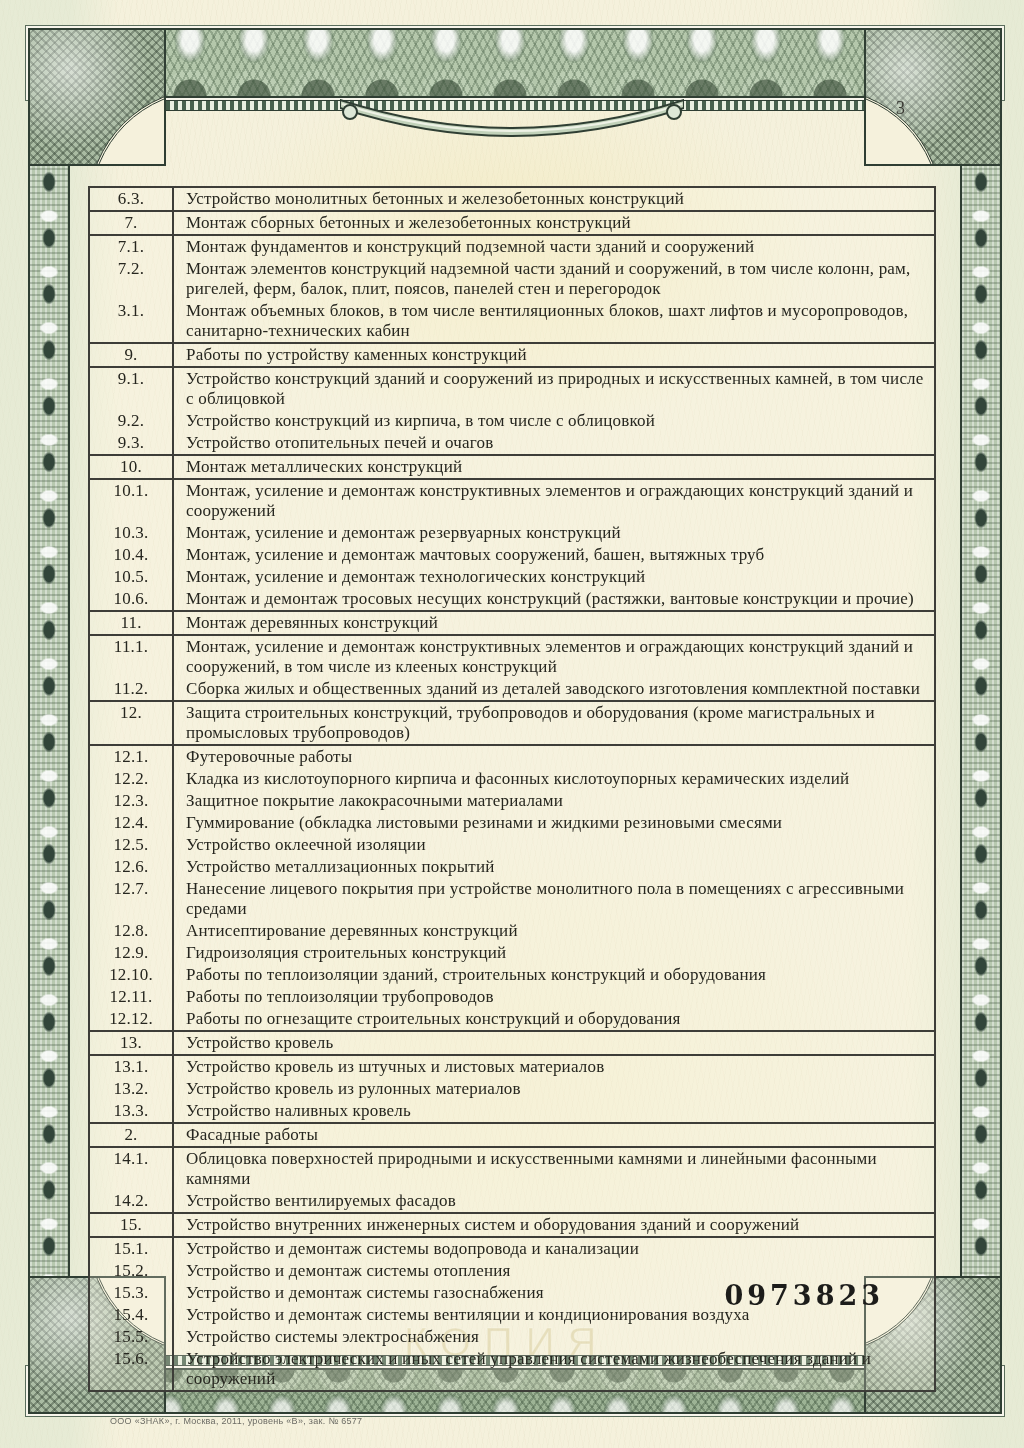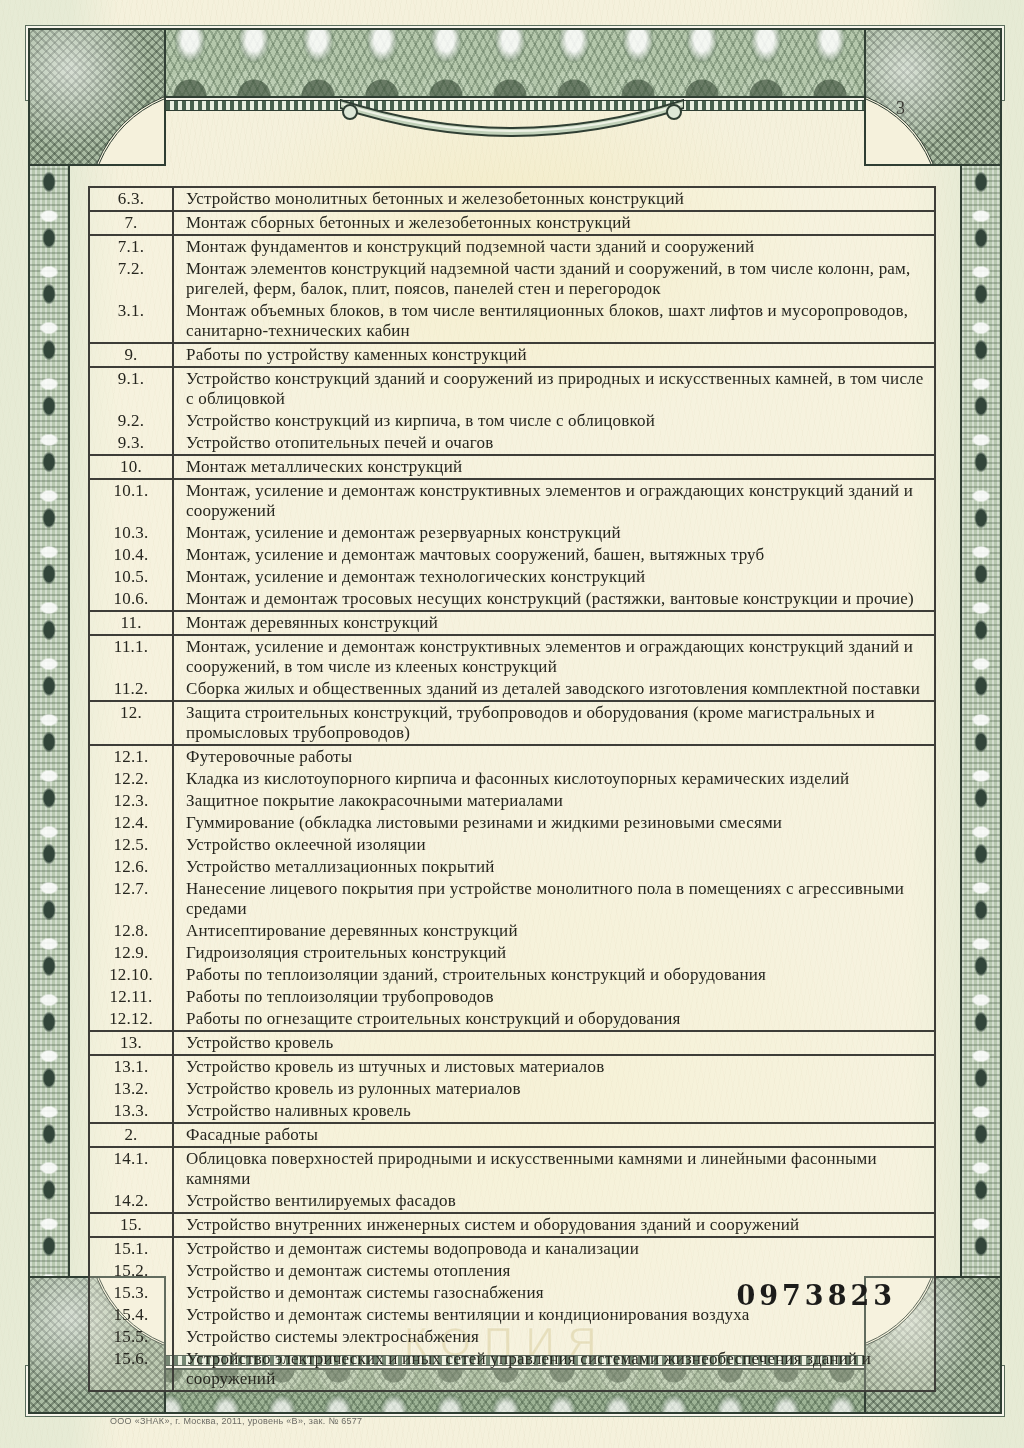--- a/index.html
+++ b/index.html
@@ -88,21 +88,21 @@
     font-size:17px;line-height:20px;color:#26261f;letter-spacing:.2px;
   }
   .trow{display:flex;}
   .trow.bt{border-top:2px solid #3d3d38;}
   .trow .num{
     width:84px;flex:0 0 84px;border-right:2px solid #3d3d38;box-sizing:border-box;
     text-align:center;padding:1px 2px;
   }
   .trow .txt{flex:1;padding:1px 8px 1px 12px;}
   .serial{
-    position:absolute;right:128px;top:1280px;
+    position:absolute;right:140px;top:1280px;
     font-size:27px;font-weight:bold;letter-spacing:4px;color:#1c1c1a;
     font-family:"DejaVu Serif","Liberation Serif",serif;
   }
   .watermark{
     position:absolute;left:404px;top:1320px;z-index:1;
     font-size:40px;font-weight:normal;letter-spacing:13px;color:#cfc28b;opacity:.55;
     font-family:"Liberation Sans","DejaVu Sans",sans-serif;
     -webkit-text-stroke:1px rgba(255,255,255,.4);
   }
   .footer-note{

